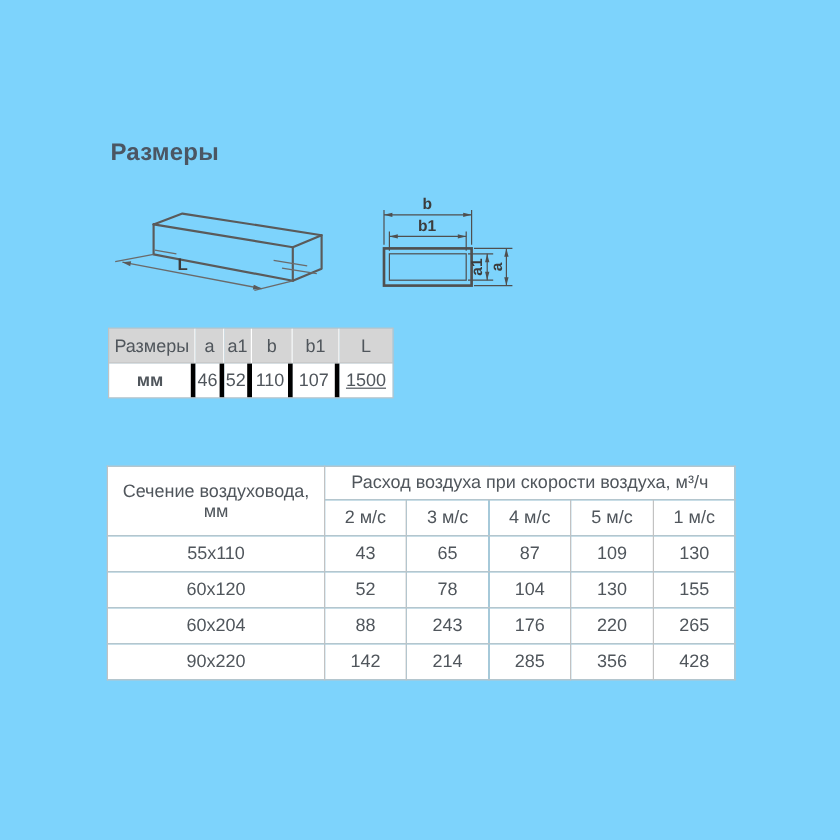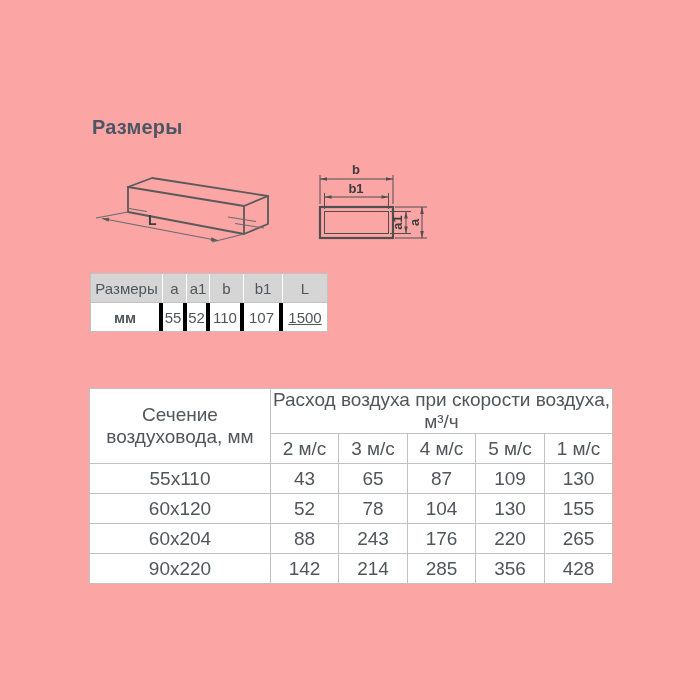--- a/index.html
+++ b/index.html
@@ -1,17 +1,17 @@
 <!DOCTYPE html>
 <html><head>
 <meta charset="utf-8">
 <style>
   html,body { margin:0; padding:0; background:#ffffff; }
   .page {
-    position:relative; width:700px; height:700px; background:#fca5a5;
+    position:relative; width:700px; height:700px; background:#7dd3fc;
     font-family:"Liberation Sans", sans-serif; overflow:hidden;
   }
   .heading {
     position:absolute; font-size:20px; font-weight:bold;
     color:#4b5663; letter-spacing:0.2px; white-space:nowrap;
   }
   #heading-sizes { left:92px; top:116px; }
   #heading-selection { left:92px; top:344px; }
 
   svg { position:absolute; }
@@ -31,21 +31,21 @@
   }
   .t1 th:last-child { border-right:none; }
   .t1 td { background:#ffffff; border-right:4px solid #000000; }
   .t1 td:last-child { border-right:none;text-decoration:underline; }
   .t1 td.unit { font-weight:bold; }
 
   
   table.t2 {
     position:absolute; left:89px; top:388px;
     border-collapse:collapse;
-    font-size:19px; color:#50565c; table-layout:fixed;
+    font-size:15px; color:#50565c; table-layout:fixed;
   }
   .t2 td { border:1px solid #c2c2c2; text-align:center; vertical-align:middle; padding:0; background:#ffffff; overflow:hidden; }
   .t2 tr.gh-row td { height:27px; }
   .t2 tr.sh-row td { height:29px; }
   .t2 tr.data-row td { height:29px; }
 </style>
 </head>
 <body>
 
 <div class="page">
@@ -120,21 +120,21 @@
       <tr>
         <th>Размеры</th>
         <th>a</th>
         <th>a1</th>
         <th>b</th>
         <th>b1</th>
         <th>L</th>
       </tr>
       <tr>
         <td class="unit">мм</td>
-        <td>55</td>
+        <td>46</td>
         <td>52</td>
         <td>110</td>
         <td>107</td>
         <td>1500</td>
       </tr>
     </tbody>
   </table>
 
 
   <table class="t2">

